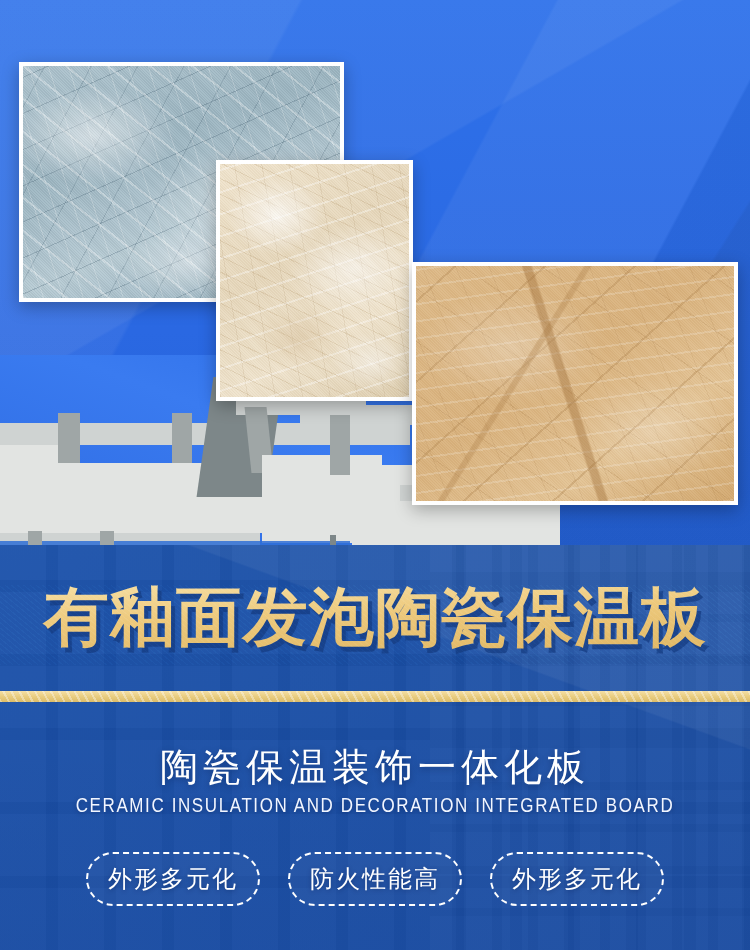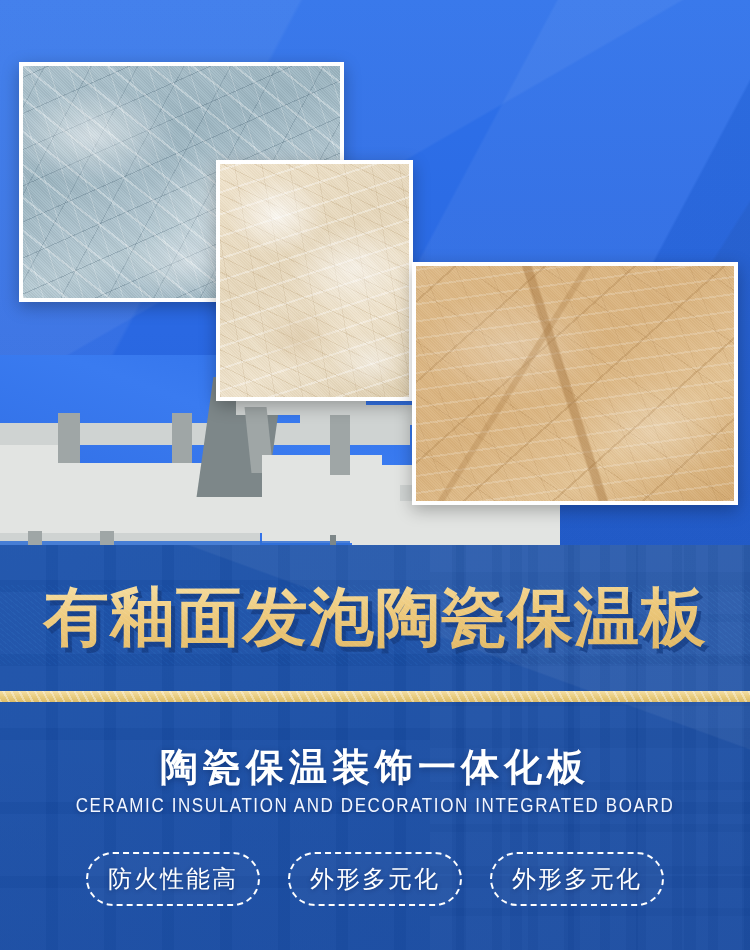--- a/index.html
+++ b/index.html
@@ -185,21 +185,21 @@
     background:
       repeating-linear-gradient(62deg, rgba(255,255,255,.35) 0 2px, rgba(0,0,0,0) 2px 7px),
       linear-gradient(180deg,#f4dfa6 0%,#e9cd80 50%,#dcbc69 100%);
   }
 
   
   .subtitle-cn{
     position:absolute; left:0; top:742px; width:750px;
     text-align:center;
     font-size:38px;
-    font-weight:700;
+    font-weight:400;
     letter-spacing:5px;
     color:#ffffff;
     text-shadow:0 2px 6px rgba(0,20,60,.35);
     white-space:nowrap;
   }
   .subtitle-en{
     position:absolute; left:0; top:796px; width:750px;
     text-align:center;
     font-size:17px;
     font-weight:400;
@@ -279,18 +279,18 @@
 
   <div class="headline">有釉面发泡陶瓷保温板</div>
   <div class="headline-grain"></div>
 
   <div class="gold-bar"></div>
 
   <div class="subtitle-cn">陶瓷保温装饰一体化板</div>
   <div class="subtitle-en">CERAMIC INSULATION AND DECORATION INTEGRATED BOARD</div>
 
   <div class="badges">
+    <div class="badge">外形多元化</div>
     <div class="badge">防火性能高</div>
     <div class="badge">外形多元化</div>
-    <div class="badge">外形多元化</div>
   </div>
 
 </div>
 
 </body></html>

